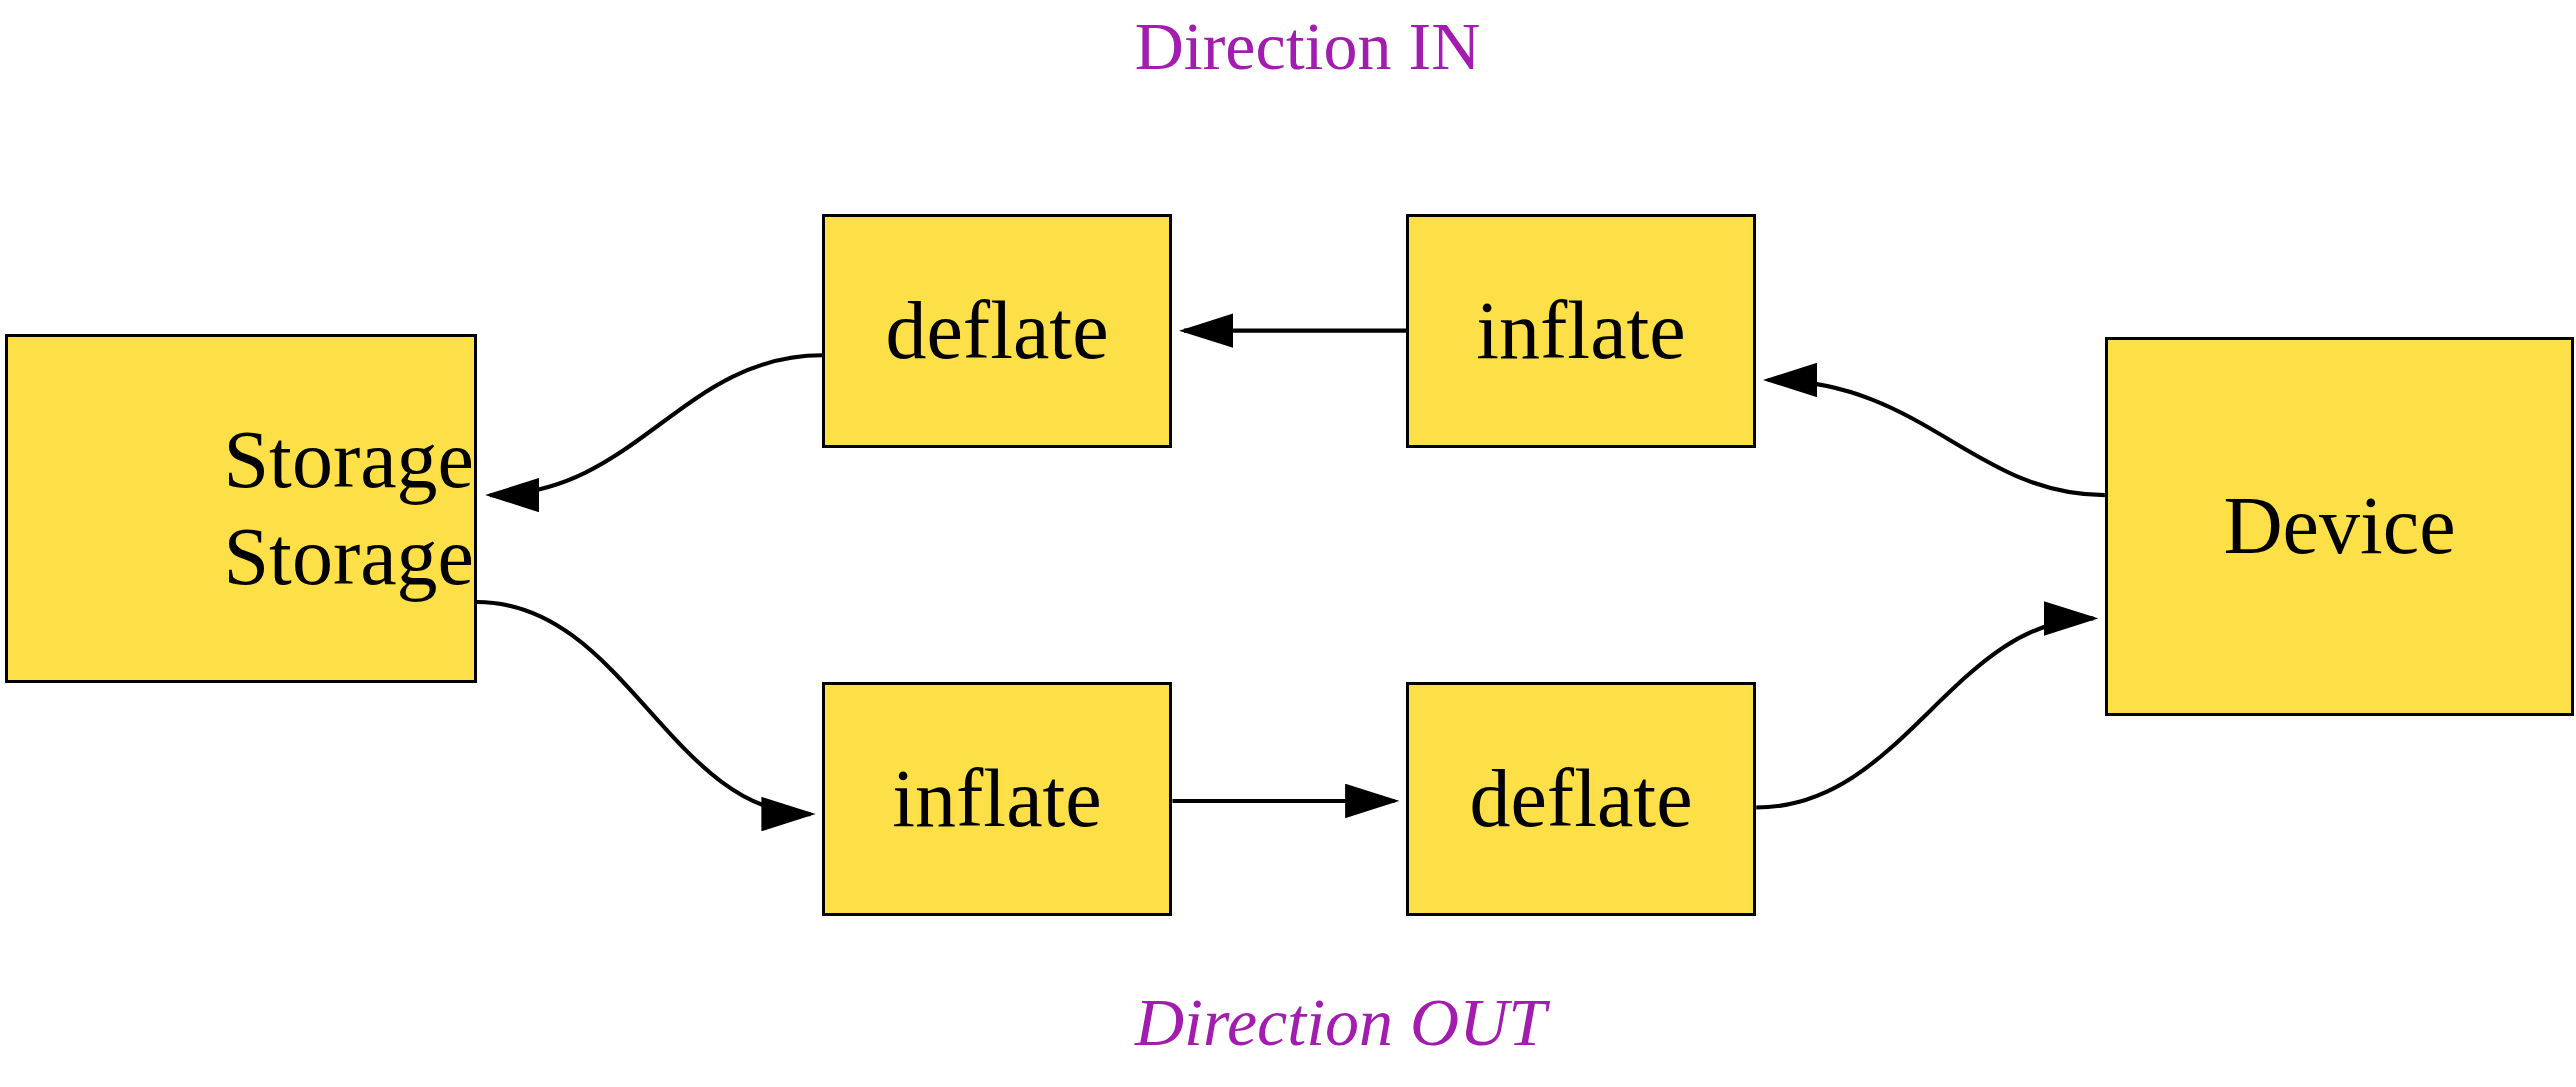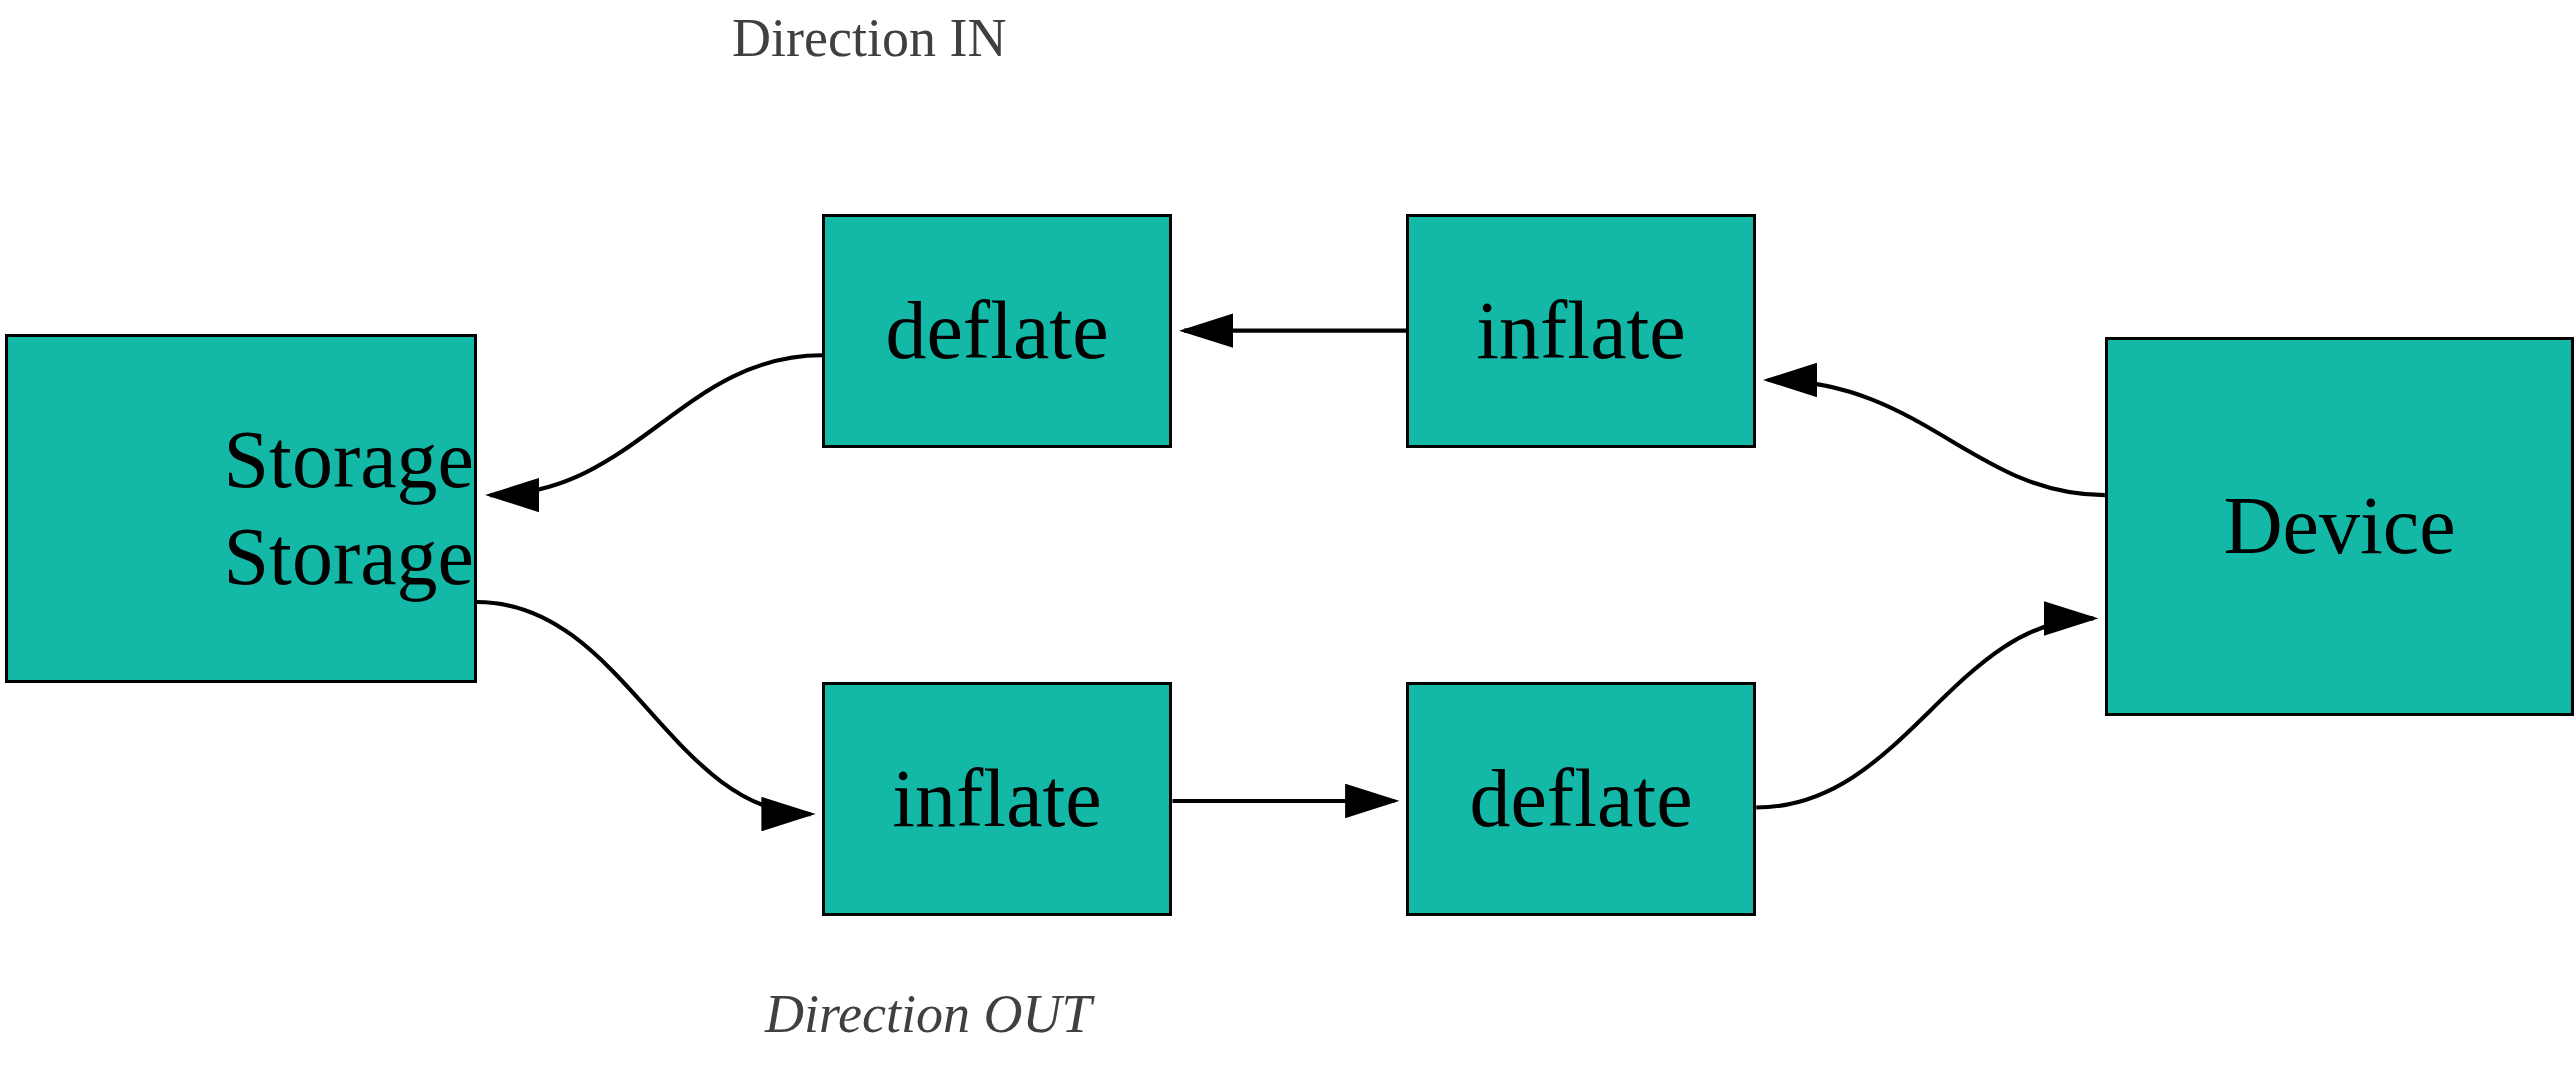--- a/index.html
+++ b/index.html
@@ -13,30 +13,31 @@
     overflow: hidden;
   }
   .canvas {
     position: absolute;
     left: 0; top: 0;
     width: 2576px; height: 1088px;
   }
   .title {
     position: absolute;
     width: 1151px;
-    font-size: 54px;
-    color: #404040;
+    text-align: center;
+    font-size: 68px;
+    color: #a21caf;
     white-space: nowrap;
   }
   .title-top   { left: 732px; top: 6.6px; }
   .title-bottom{ left: 765px; top: 983px; font-style: italic; }
   .node {
     position: absolute;
     border: 3.3px solid #000000;
-    background: #14b8a6;
+    background: #fde047;
     display: flex;
     flex-direction: column;
     align-items: center;
     justify-content: center;
     font-size: 82px;
     line-height: 1.18;
   }
   .node-storage {
     left: 5px; top: 334px; width: 472px; height: 349px;
     align-items: flex-end;

